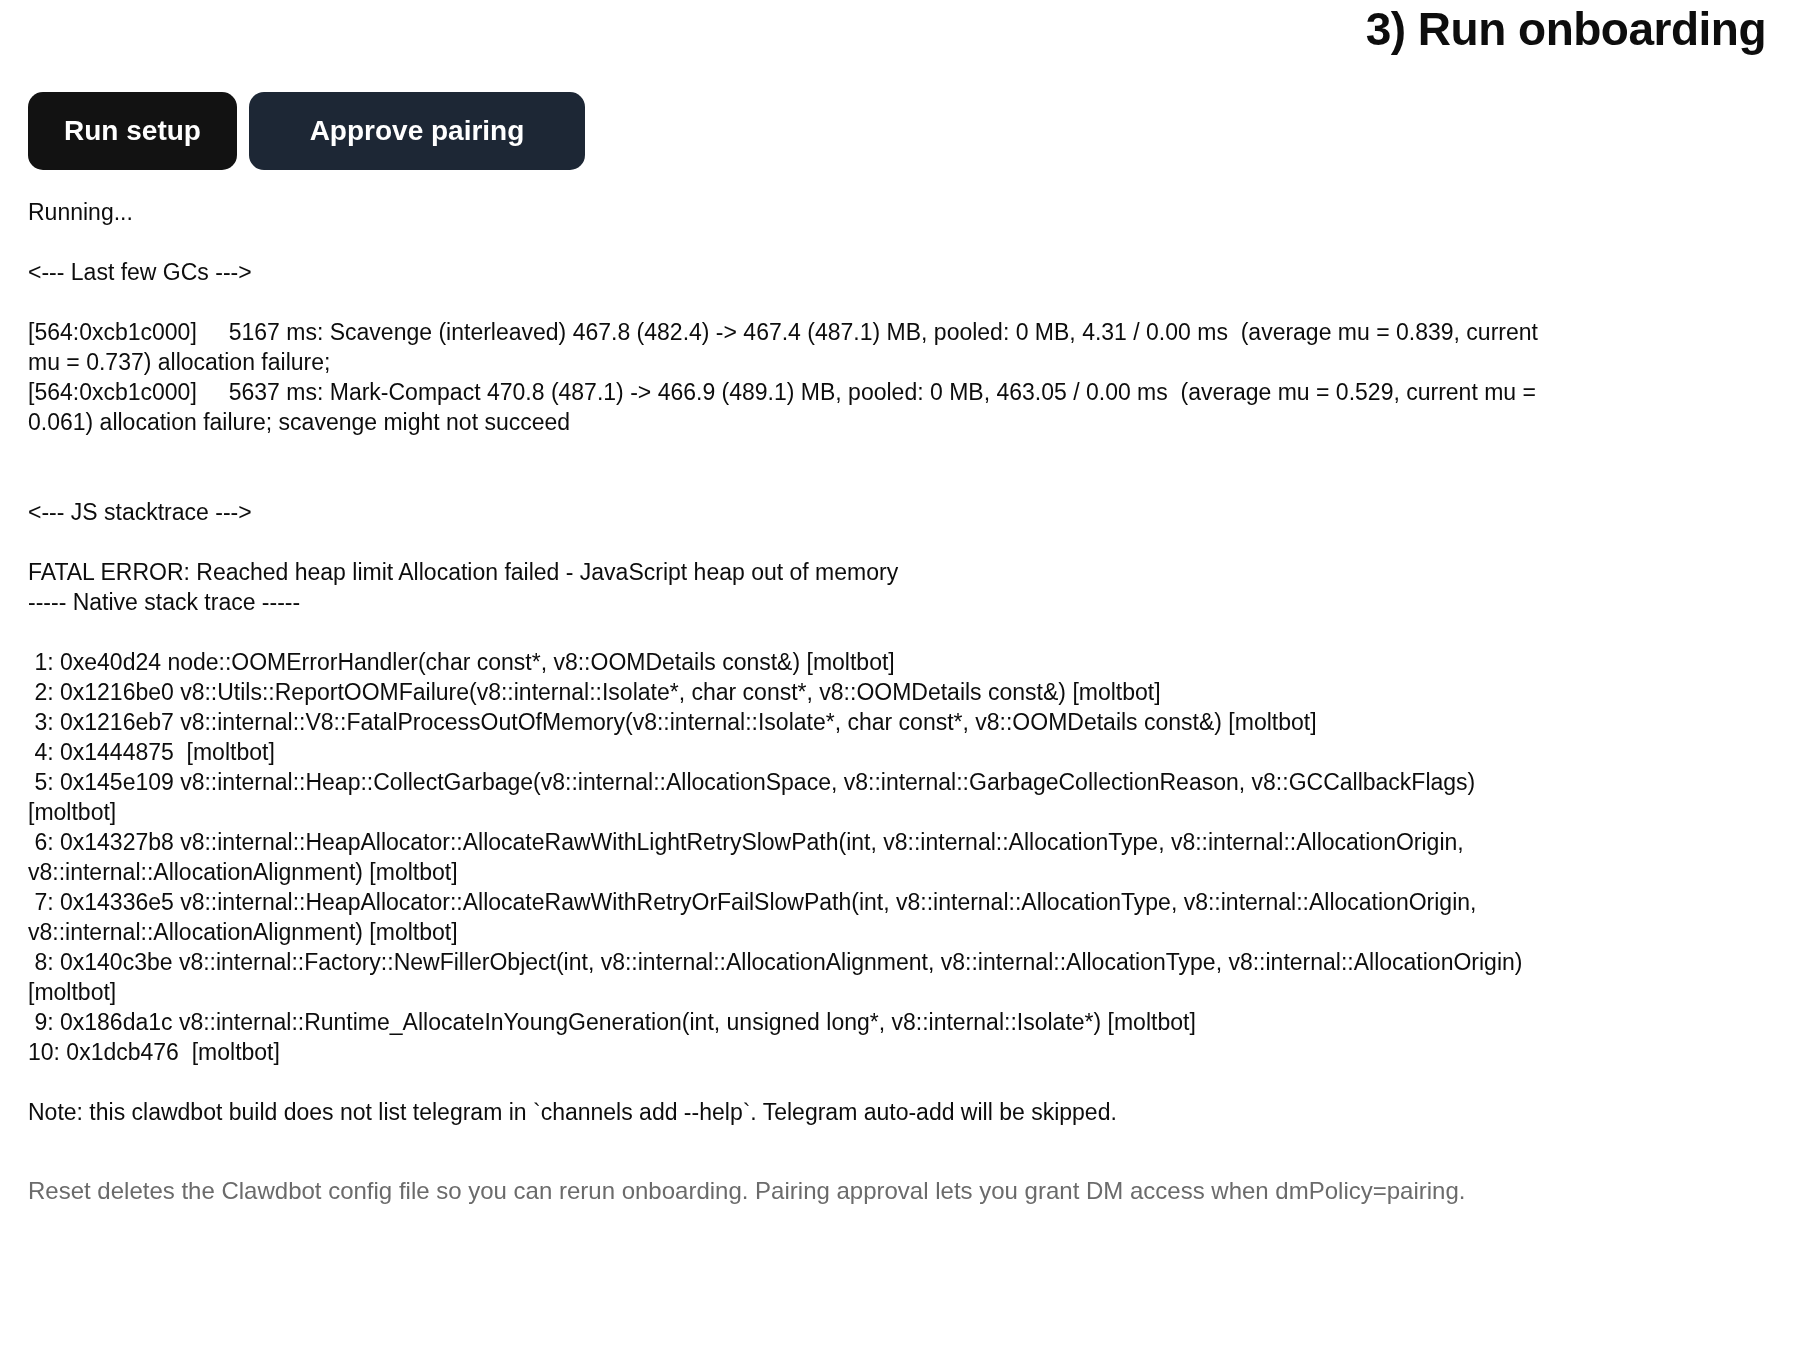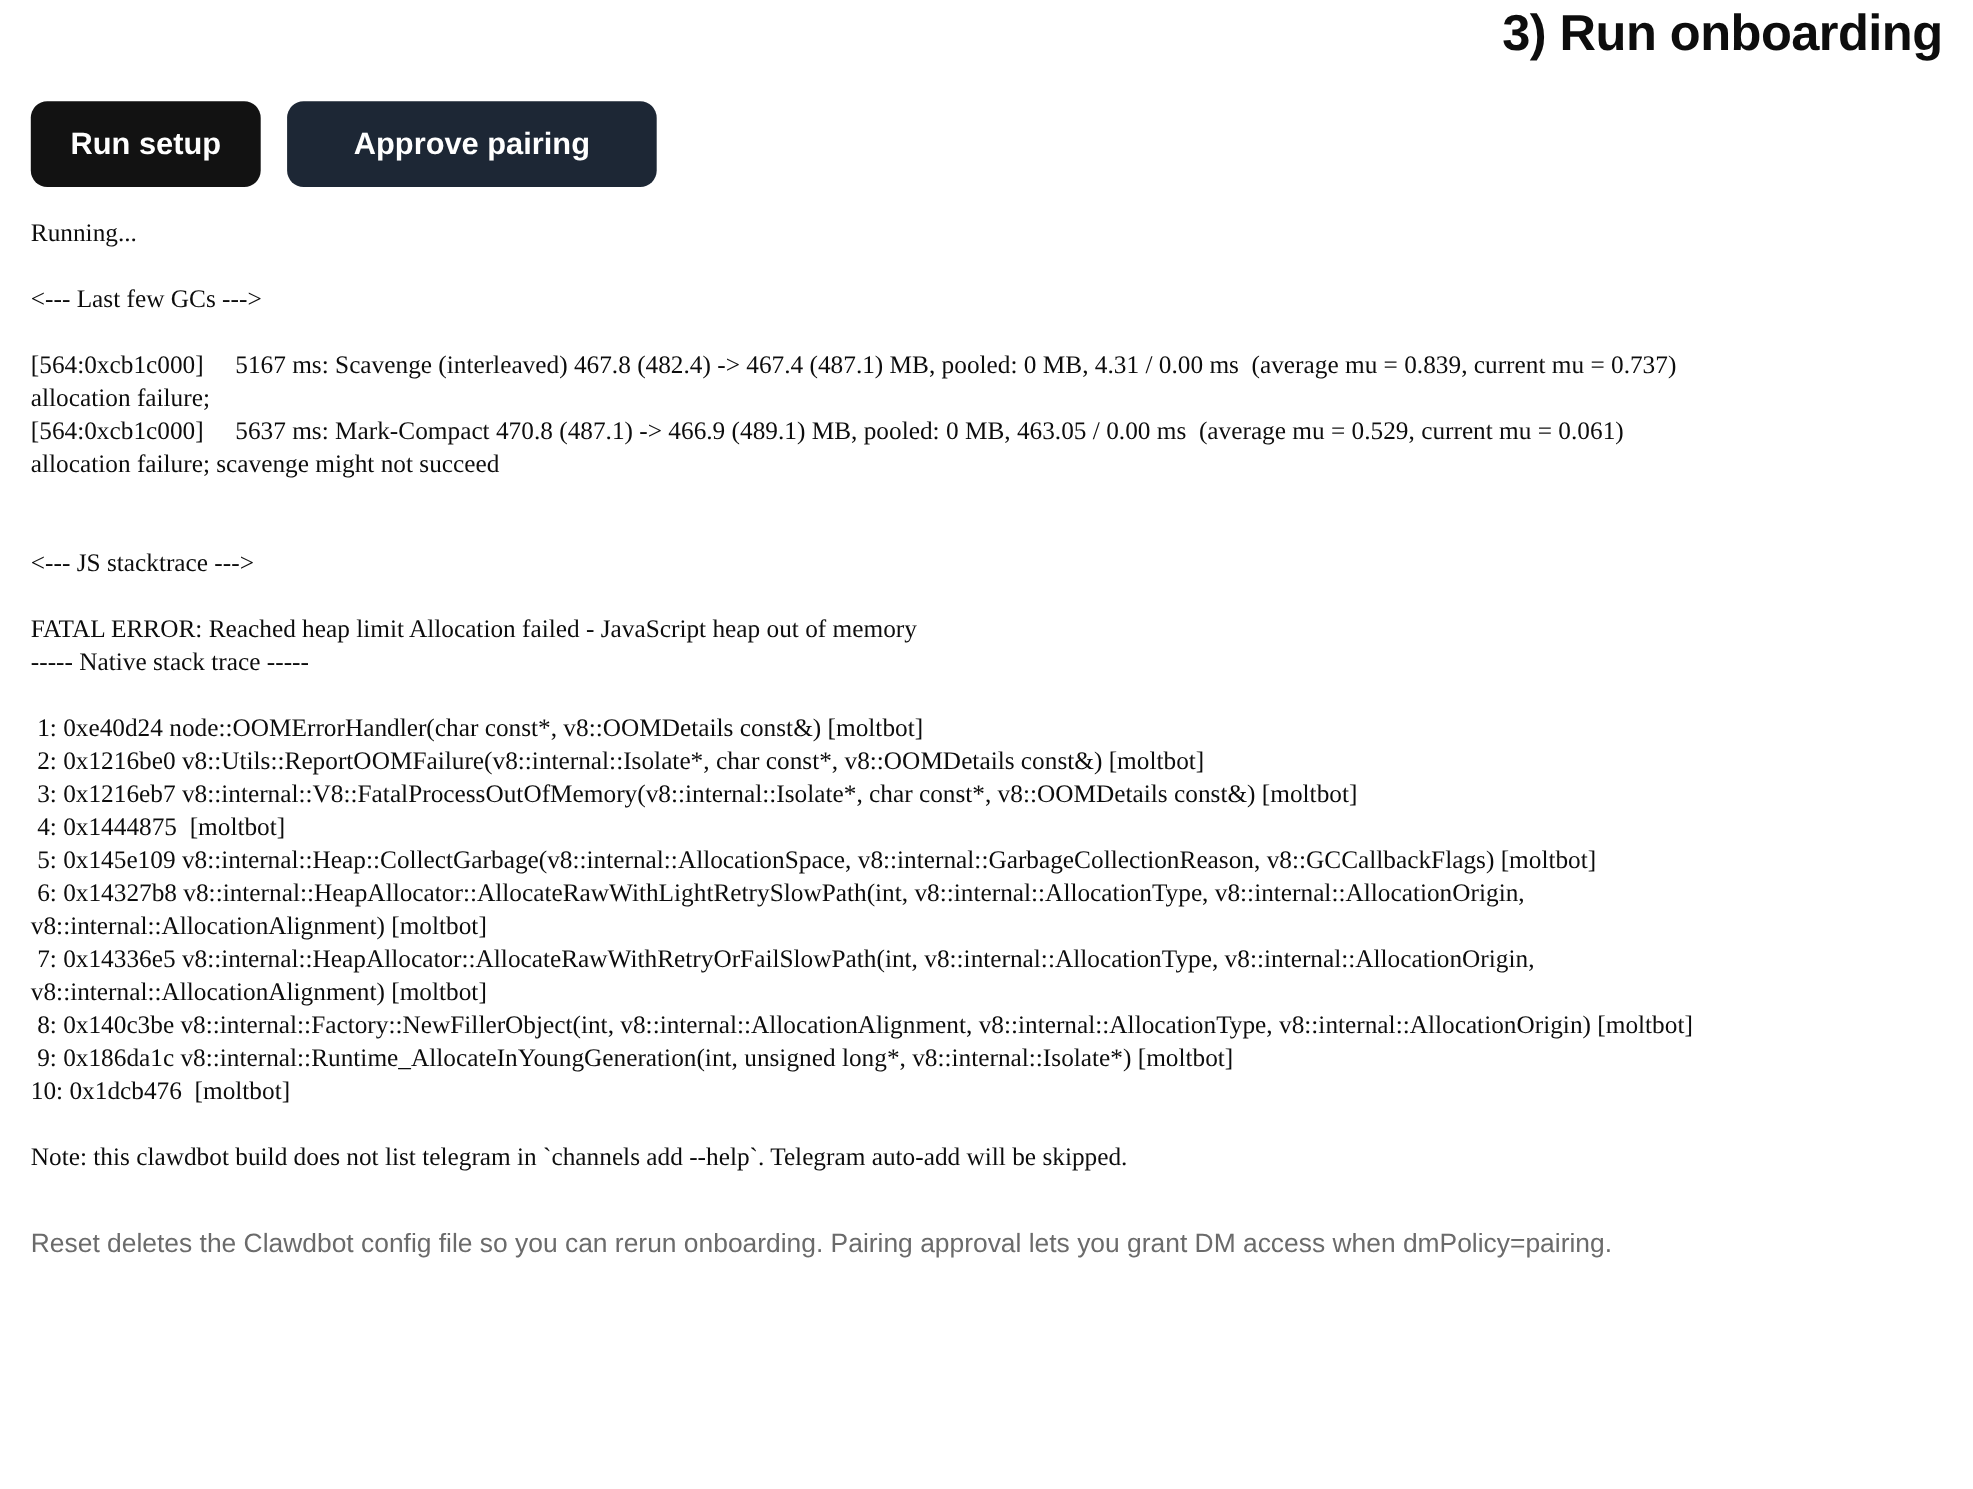--- a/index.html
+++ b/index.html
@@ -18,21 +18,21 @@
     font-size: 46px;
     line-height: 55px;
     letter-spacing: -0.5px;
     color: #0d0d0d;
     text-align: right;
   }
   .toolbar {
     margin-top: 35px;
     display: flex;
     align-items: center;
-    gap: 24px;
+    gap: 12px;
   }
   .btn {
     height: 78px;
     border: none;
     border-radius: 15px;
     color: #ffffff;
     font-family: "Liberation Sans", sans-serif;
     font-weight: 700;
     font-size: 28px;
     display: flex;
@@ -40,21 +40,21 @@
     justify-content: center;
     cursor: pointer;
     white-space: nowrap;
   }
   .btn-run     { width: 209px; background: #121212; }
   .btn-approve { width: 336px; background: #1d2735; }
   .btn-reset   { width: 228px; background: #4c4c4c; }
   .terminal {
     margin-top: 27px;
     width: 1523px;
-    font-family: Liberation Serif, serif;
+    font-family: Liberation Sans, sans-serif;
     font-size: 23px;
     line-height: 30px;
     color: #0d0d0d;
     white-space: pre-wrap;
     word-break: normal;
     overflow-wrap: normal;
   }
   .caption {
     margin-top: 44px;
     max-width: 1523px;

